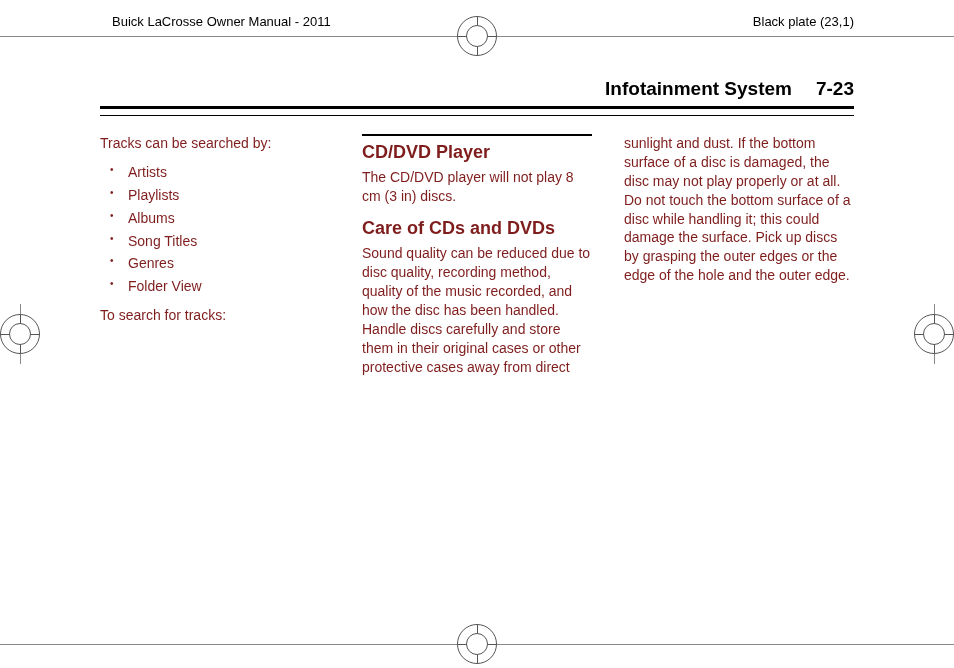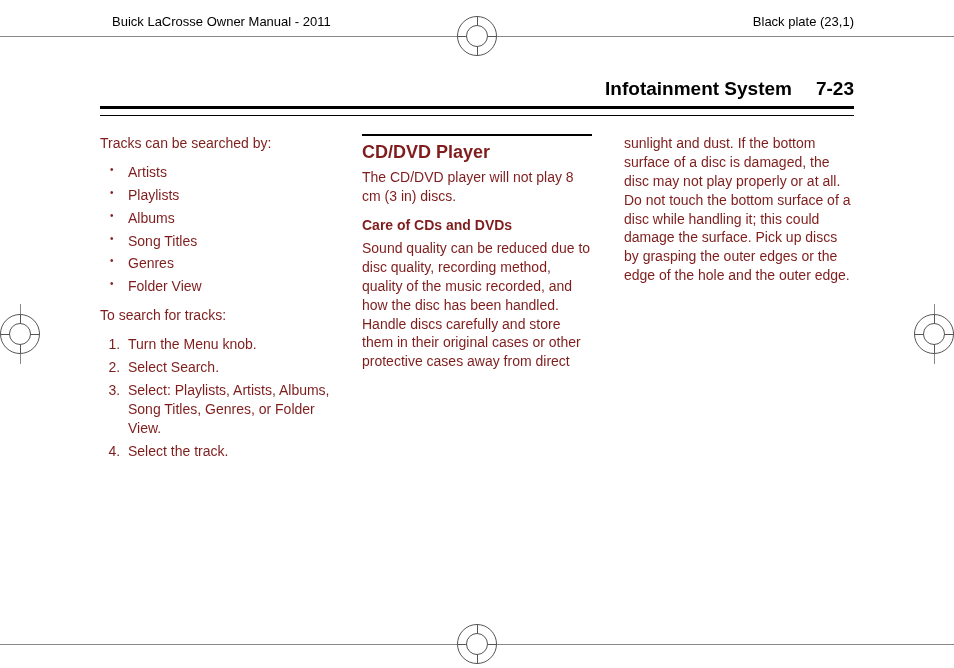--- a/index.html
+++ b/index.html
@@ -111,21 +111,21 @@
     color: #7f1d1d;
   }
   .cols p { margin: 0 0 10px 0; }
   .cols h2 {
     font-size: 18px;
     margin: 16px 0 4px 0;
     border-top: 2px solid #000;
     padding-top: 4px;
   }
   .cols h3 {
-    font-size: 14px;
+    font-size: 18px;
     margin: 8px 0 4px 0;
   }
   ul.bullets {
     list-style: none;
     padding: 0;
     margin: 4px 0 10px 0;
   }
   ul.bullets li {
     padding-left: 28px;
     position: relative;
@@ -195,26 +195,20 @@
       <p>Tracks can be searched by:</p>
       <ul class="bullets">
         <li>Artists</li>
         <li>Playlists</li>
         <li>Albums</li>
         <li>Song Titles</li>
         <li>Genres</li>
         <li>Folder View</li>
       </ul>
       <p>To search for tracks:</p>
-      <ol class="steps">
-        <li>Turn the Menu knob.</li>
-        <li>Select Search.</li>
-        <li>Select: Playlists, Artists, Albums, Song Titles, Genres, or Folder View.</li>
-        <li>Select the track.</li>
-      </ol>
     </div>
 
     <div class="no-break">
       <h2>CD/DVD Player</h2>
       <p>The CD/DVD player will not play 8 cm (3 in) discs.</p>
       <h3>Care of CDs and DVDs</h3>
       <p>Sound quality can be reduced due to disc quality, recording method, quality of the music recorded, and how the disc has been handled. Handle discs carefully and store them in their original cases or other protective cases away from direct</p>
     </div>
 
     <div class="no-break">

